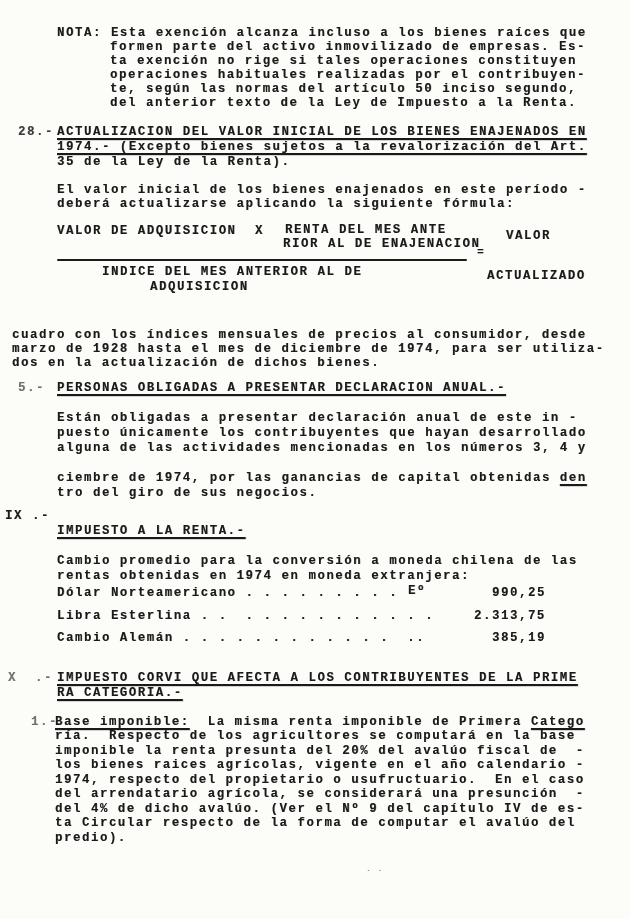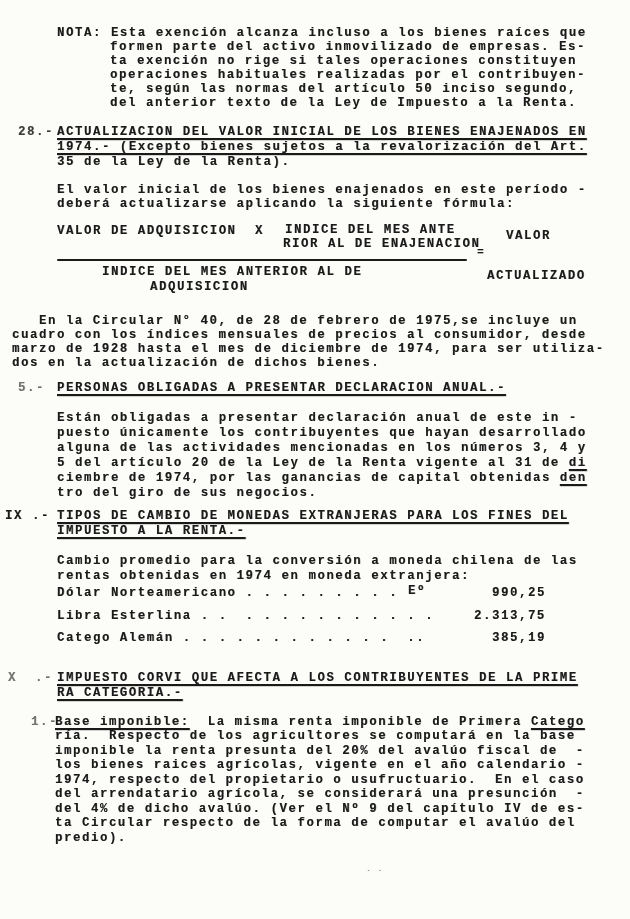--- a/index.html
+++ b/index.html
@@ -35,62 +35,59 @@
   <div class="ln semi" style="top:126px;left:18px">28.-</div>
   <div class="ln ul" style="top:126px;left:57px">ACTUALIZACION DEL VALOR INICIAL DE LOS BIENES ENAJENADOS EN</div>
   <div class="ln ul" style="top:141px;left:57px">1974.- (Excepto bienes sujetos a la revalorización del Art.</div>
   <div class="ln" style="top:156px;left:57px">35 de la Ley de la Renta).</div>
 
   <div class="ln" style="top:184px;left:57px">El valor inicial de los bienes enajenados en este período -</div>
   <div class="ln" style="top:198px;left:57px">deberá actualizarse aplicando la siguiente fórmula:</div>
 
   <div class="ln" style="top:225px;left:57px">VALOR DE ADQUISICION</div>
   <div class="ln" style="top:225px;left:255px">X</div>
-  <div class="ln" style="top:224px;left:285px">INDICE DEL MES ANTE</div>
+  <div class="ln" style="top:224px;left:285px">RENTA DEL MES ANTE</div>
   <div class="ln" style="top:238px;left:283px">RIOR AL DE ENAJENACION</div>
   <div class="ln eq" style="top:246px;left:477px">=</div>
   <div class="ln" style="top:230px;left:506px">VALOR</div>
   <div class="bar" style="top:259px;left:57px;width:410px;height:2.4px"></div>
   <div class="ln" style="top:266px;left:102px">INDICE DEL MES ANTERIOR AL DE</div>
   <div class="ln" style="top:270px;left:487px">ACTUALIZADO</div>
   <div class="ln" style="top:281px;left:150px">ADQUISICION</div>
 
-  <div class="ln" style="top:315px;left:12px">   En la Circular N° 40, de 28 de febrero de 1975,se incluye un</div>
   <div class="ln" style="top:329px;left:12px">cuadro con los índices mensuales de precios al consumidor, desde</div>
   <div class="ln" style="top:343px;left:12px">marzo de 1928 hasta el mes de diciembre de 1974, para ser utiliza-</div>
   <div class="ln" style="top:357px;left:12px">dos en la actualización de dichos bienes.</div>
 
   <div class="ln faint" style="top:382px;left:18px">5.-</div>
   <div class="ln ul" style="top:382px;left:57px">PERSONAS OBLIGADAS A PRESENTAR DECLARACION ANUAL.-</div>
 
   <div class="ln" style="top:412px;left:57px">Están obligadas a presentar declaración anual de este in -</div>
   <div class="ln" style="top:427px;left:57px">puesto únicamente los contribuyentes que hayan desarrollado</div>
   <div class="ln" style="top:442px;left:57px">alguna de las actividades mencionadas en los números 3, 4 y</div>
-  <div class="ln" style="top:457px;left:57px"><span>5 del artículo 20 de la Ley de la Renta vigente al 31 de </span><span class="u">di</span></div>
   <div class="ln" style="top:472px;left:57px"><span>ciembre de 1974, por las ganancias de capital obtenidas </span><span class="u">den</span></div>
   <div class="ln" style="top:487px;left:57px">tro del giro de sus negocios.</div>
 
   <div class="ln" style="top:510px;left:5px">IX .-</div>
-  <div class="ln ul" style="top:510px;left:57px">TIPOS DE CAMBIO DE MONEDAS EXTRANJERAS PARA LOS FINES DEL</div>
   <div class="ln ul" style="top:525px;left:57px">IMPUESTO A LA RENTA.-</div>
 
   <div class="ln" style="top:555px;left:57px">Cambio promedio para la conversión a moneda chilena de las</div>
   <div class="ln" style="top:570px;left:57px">rentas obtenidas en 1974 en moneda extranjera:</div>
 
   <div>
     <div class="ln" style="top:587px;left:57px">Dólar Norteamericano . . . . . . . . .</div>
     <div class="ln" style="top:585px;left:408px">Eº</div>
     <div class="ln" style="top:587px;left:492px">990,25</div>
   </div>
   <div>
     <div class="ln" style="top:610px;left:57px">Libra Esterlina . .  . . . . . . . . . . .</div>
     <div class="ln" style="top:610px;left:474px">2.313,75</div>
   </div>
   <div>
-    <div class="ln" style="top:632px;left:57px">Catego Alemán . . . . . . . . . . . .  ..</div>
+    <div class="ln" style="top:632px;left:57px">Cambio Alemán . . . . . . . . . . . .  ..</div>
     <div class="ln" style="top:632px;left:492px">385,19</div>
   </div>
 
   <div class="ln faint" style="top:672px;left:8px">X  .-</div>
   <div class="ln ul" style="top:672px;left:57px">IMPUESTO CORVI QUE AFECTA A LOS CONTRIBUYENTES DE LA PRIME</div>
   <div class="ln ul" style="top:687px;left:57px">RA CATEGORIA.-</div>
 
   <div class="ln faint" style="top:716px;left:31px">1.-</div>
   <div class="ln" style="top:716px;left:55px"><span class="u">Base imponible:</span><span>  La misma renta imponible de Primera </span><span class="u">Catego</span></div>
   <div class="ln" style="top:730px;left:55px">ría.  Respecto de los agricultores se computará en la base</div>

